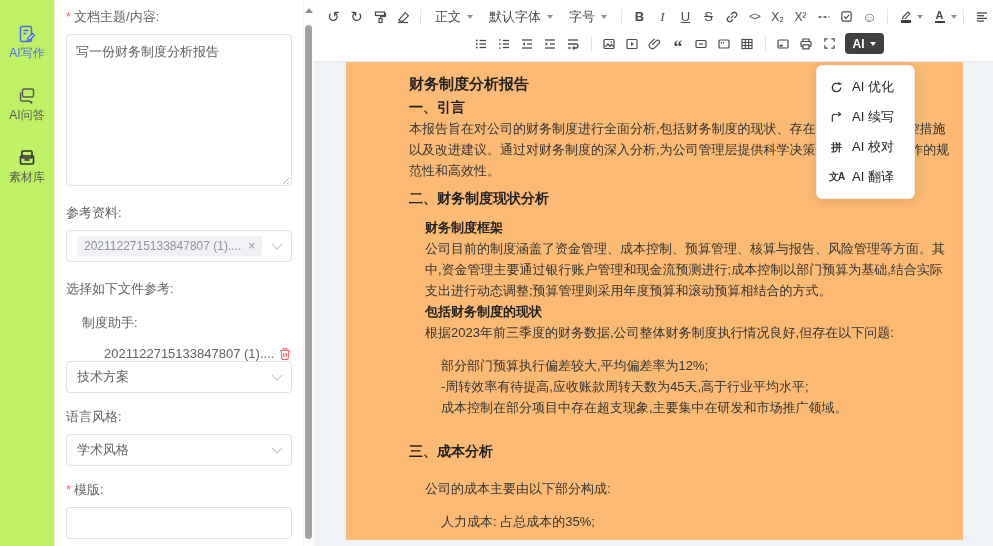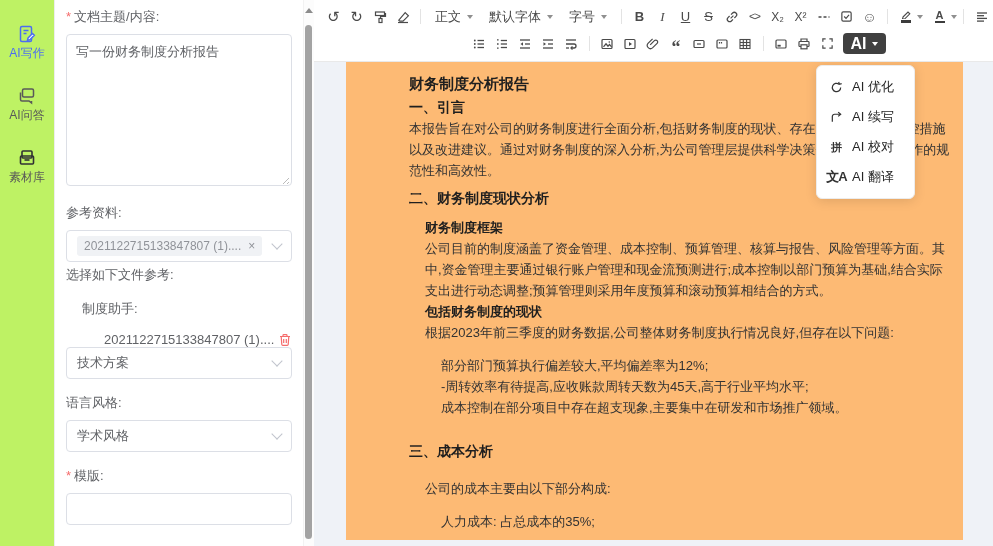--- a/index.html
+++ b/index.html
@@ -17,21 +17,21 @@
   .lbl.first{margin-top:2px;}
   .star{color:#f56c6c;margin-right:3px;}
   .topic-wrap{position:relative;}
   textarea.topic{width:100%;height:152px;box-sizing:border-box;border:1px solid #dcdfe6;border-radius:4px;padding:7px 9px;font-size:13px;color:#606266;line-height:1.6;resize:none;font-family:inherit;outline:none;background:#fff;}
   .grip{position:absolute;right:3px;bottom:5px;width:9px;height:9px;background:repeating-linear-gradient(135deg,transparent 0 2px,#bbb 2px 3px);clip-path:polygon(100% 0,100% 100%,0 100%);}
   .select{height:30px;border:1px solid #dcdfe6;border-radius:4px;display:flex;align-items:center;padding:0 10px;font-size:13px;color:#606266;background:#fff;cursor:pointer;}
   .select .grow{flex:1;}
   .chev{width:7px;height:7px;border-right:1.4px solid #c0c4cc;border-bottom:1.4px solid #c0c4cc;transform:rotate(45deg);margin-top:-4px;flex:none;}
   .chip{background:#f0f2f5;border-radius:3px;padding:3px 7px;font-size:12px;color:#909399;display:flex;align-items:center;gap:7px;max-width:178px;white-space:nowrap;}
   .chip .x{color:#909399;font-size:12px;cursor:pointer;line-height:1;}
-  .sub-label{margin:4px 0 0 0;}
+  .sub-label{margin:18px 0 0 0;}
   .assist{margin:16px 0 0 16px;}
   .file-row{display:flex;align-items:center;margin:14px 0 0 0;padding-left:38px;color:#606266;}
   .file-row .fname{flex:1;white-space:nowrap;overflow:hidden;}
 
   
   .pscroll{width:10px;flex:none;background:#fcfcfc;position:relative;border-left:1px solid #f2f2f2;}
   .pscroll .up{position:absolute;top:8px;left:1px;width:0;height:0;border:4px solid transparent;border-bottom:5px solid #8c8c8c;transform:translateY(-4px);}
   .pscroll .thumb{position:absolute;top:25px;bottom:7px;left:1px;width:7px;background:#a3a3a3;border-radius:4px;cursor:pointer;}
 
   
@@ -45,39 +45,39 @@
   .tbtn.i{font-style:italic;font-family:"Liberation Serif",serif;}
   .tbtn.u{text-decoration:underline;}
   .tbtn.s{text-decoration:line-through;}
   .tbtn.quote{font-family:"Liberation Serif",serif;font-weight:bold;font-size:18px;padding-top:7px;}
   .sep{width:1px;height:15px;background:#e3e3e3;margin:0 6px;flex:none;}
   .tb-select{display:flex;align-items:center;gap:6px;font-size:13px;color:#4a4a4a;margin:0 8px;cursor:pointer;white-space:nowrap;}
   .caret{width:0;height:0;border:3.5px solid transparent;border-top:4.5px solid #8f8f8f;margin-top:4px;flex:none;}
   .colbtn{display:flex;flex-direction:column;align-items:center;justify-content:center;gap:1px;}
   .colbtn .bar{width:10px;height:2.5px;background:#3c3c3c;}
   .colbtn .a{font-size:11px;font-weight:bold;line-height:10px;}
-  .ai-btn{background:#404040;color:#fff;border-radius:4px;height:21px;padding:0 8px;display:flex;align-items:center;gap:5px;font-size:16px;font-weight:bold;margin-left:4px;cursor:pointer;}
+  .ai-btn{background:#404040;color:#fff;border-radius:4px;height:21px;padding:0 8px;display:flex;align-items:center;gap:5px;font-size:12px;font-weight:bold;margin-left:4px;cursor:pointer;}
   .ai-btn .caret{border-top-color:#fff;margin-top:3px;}
 
   
   .content{flex:1;position:relative;overflow:hidden;}
   .page{position:absolute;left:32px;top:0;bottom:6px;width:617px;box-sizing:border-box;background:#fdba74;padding:10px 12px 0 63px;cursor:text;}
   .doc-title{font-size:15px;font-weight:bold;color:#1f1f1f;line-height:24px;}
   .doc-h2{font-size:14px;font-weight:bold;color:#1f1f1f;line-height:22px;}
   .doc-h3{font-size:13px;font-weight:bold;color:#1f1f1f;line-height:21px;}
   .doc-p,.doc-li{font-size:13px;color:#333;line-height:21px;}
   .ind{margin-left:16px;}
   .ind2{margin-left:32px;}
   .mt6{margin-top:6px;}  .mt8{margin-top:8px;}  .mt12{margin-top:12px;} .mt22{margin-top:22px;} .mb16{margin-bottom:16px;}
 
   
   .menu{position:absolute;left:502px;top:3px;width:97px;background:#fff;border:1px solid #ececec;border-radius:6px;box-shadow:0 2px 12px rgba(0,0,0,.12);padding:6px 0;z-index:5;}
   .menu-item{display:flex;align-items:center;gap:8px;height:30px;padding:0 12px;font-size:13px;color:#262626;cursor:pointer;white-space:nowrap;}
   .micon{width:15px;flex:none;display:flex;align-items:center;justify-content:center;font-size:11px;color:#333;font-weight:bold;}
-  .micon.small{font-size:13px;letter-spacing:-1px;}
+  .micon.small{font-size:10px;letter-spacing:-1px;}
 </style>
 </head>
 <body>
 
 <div class="app">
 
   <div class="nav">
     <div class="nav-item active">
       <span>
         <svg width="20" height="20" viewBox="0 0 20 20" fill="none" stroke="currentColor" stroke-width="1.5">

